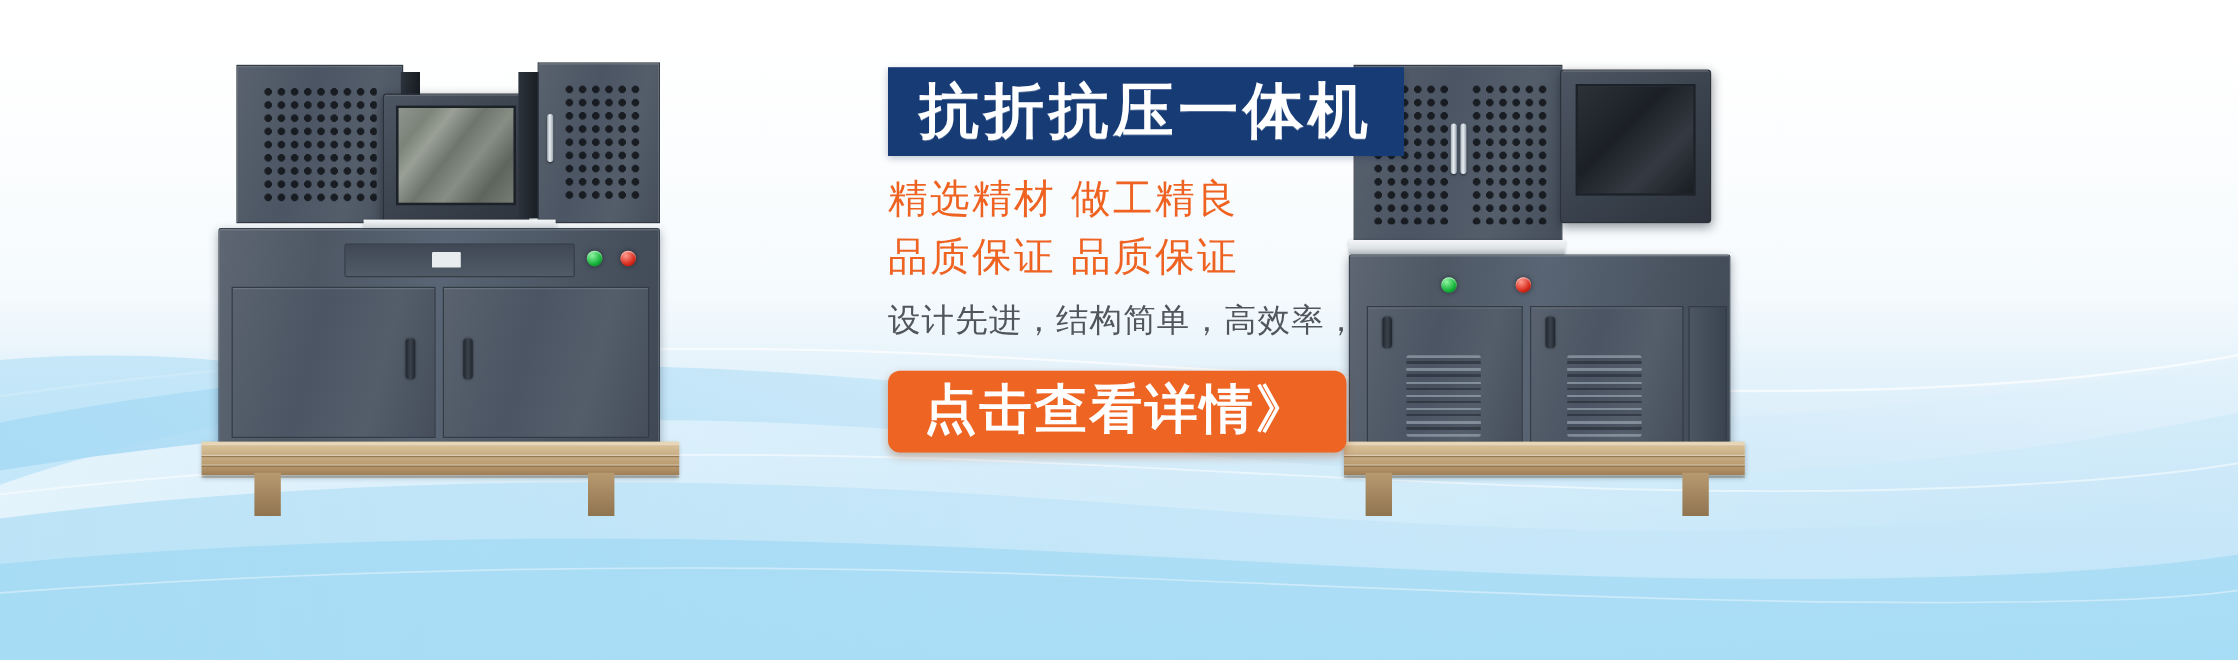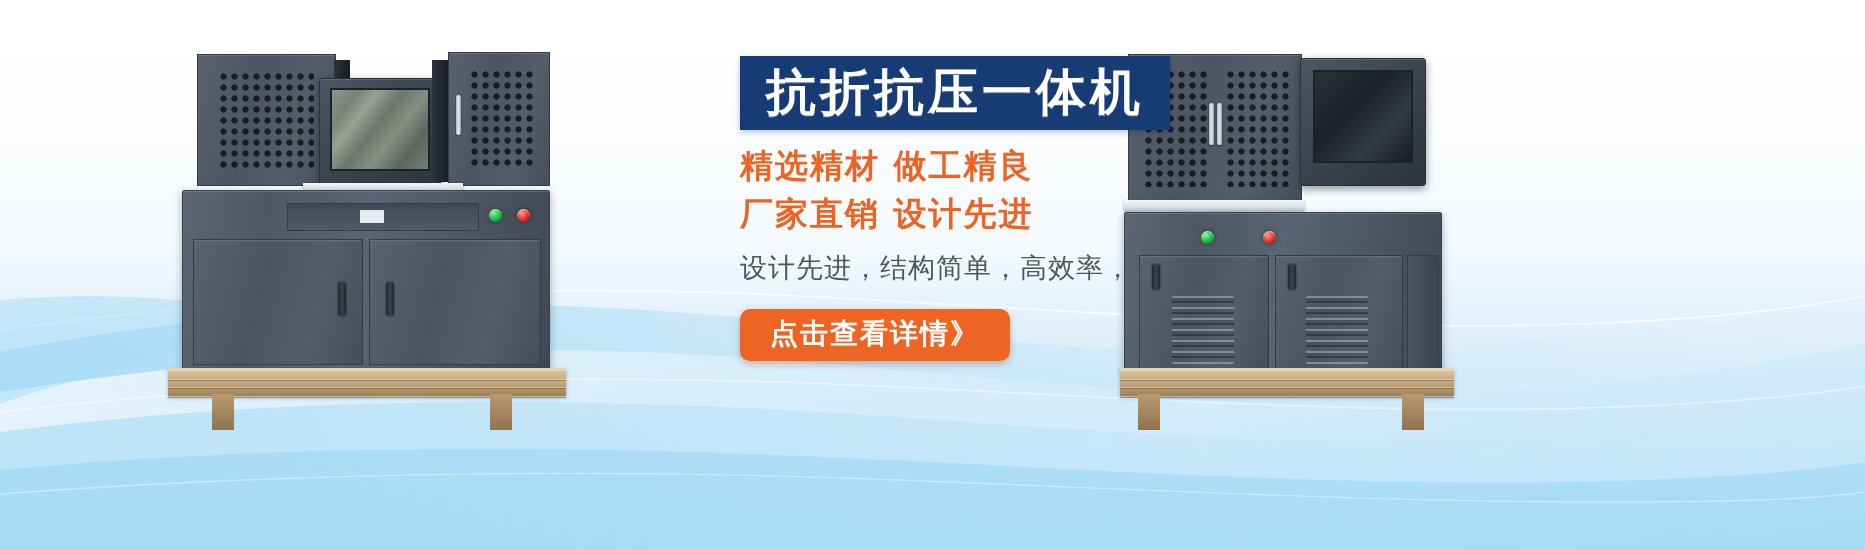--- a/index.html
+++ b/index.html
@@ -116,21 +116,21 @@
     font-weight:bold;
     letter-spacing:4px;
     line-height:1;
     font-family:"DejaVu Sans","Liberation Sans",sans-serif;
     text-shadow:0 1px 0 rgba(255,255,255,.25);
   }
 
   .sub-line{
     color:#ef6322;
     font-size:33px;
-    font-weight:bold;
+    font-weight:normal;
     letter-spacing:2px;
     line-height:1.32;
     margin-top:14px;
     font-family:"DejaVu Sans","Liberation Sans",sans-serif;
   }
   .sub-line.second{margin-top:4px;}
 
   .desc-line{
     color:#50565c;
     font-size:27px;
@@ -145,21 +145,21 @@
     margin-top:20px;
     background:#ed6423;
     border-radius:10px;
     padding:11px 30px 13px 30px;
     box-shadow:0 3px 7px rgba(160,65,15,.35);
     cursor:pointer;
   }
   .cta .cta-text{
     display:block;
     color:#ffffff;
-    font-size:28px;
+    font-size:44px;
     font-weight:bold;
     letter-spacing:2px;
     line-height:1;
     font-family:"DejaVu Sans","Liberation Sans",sans-serif;
   }
 </style>
 </head>
 <body>
 
 <div class="banner">
@@ -299,21 +299,21 @@
   </div>
 
   <div class="copy">
 
     <div class="title-bar">
       <span class="title-text">抗折抗压一体机</span>
     </div>
 
     <div class="sub-line">精选精材 做工精良</div>
 
-    <div class="sub-line second">厂家直销 设计先进</div>
+    <div class="sub-line second">品质保证 品质保证</div>
 
     <div class="desc-block">
       <div class="desc-line">设计先进，结构简单，高效率，</div>
     </div>
 
     <div class="cta">
       <span class="cta-text">点击查看详情》</span>
     </div>
 
   </div>

